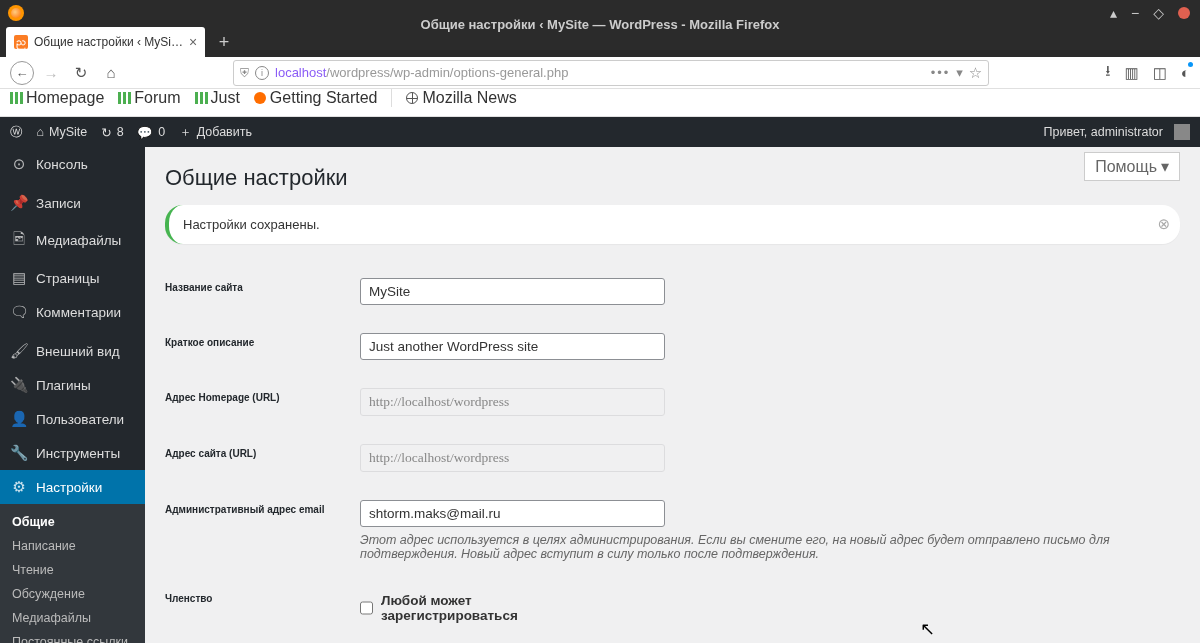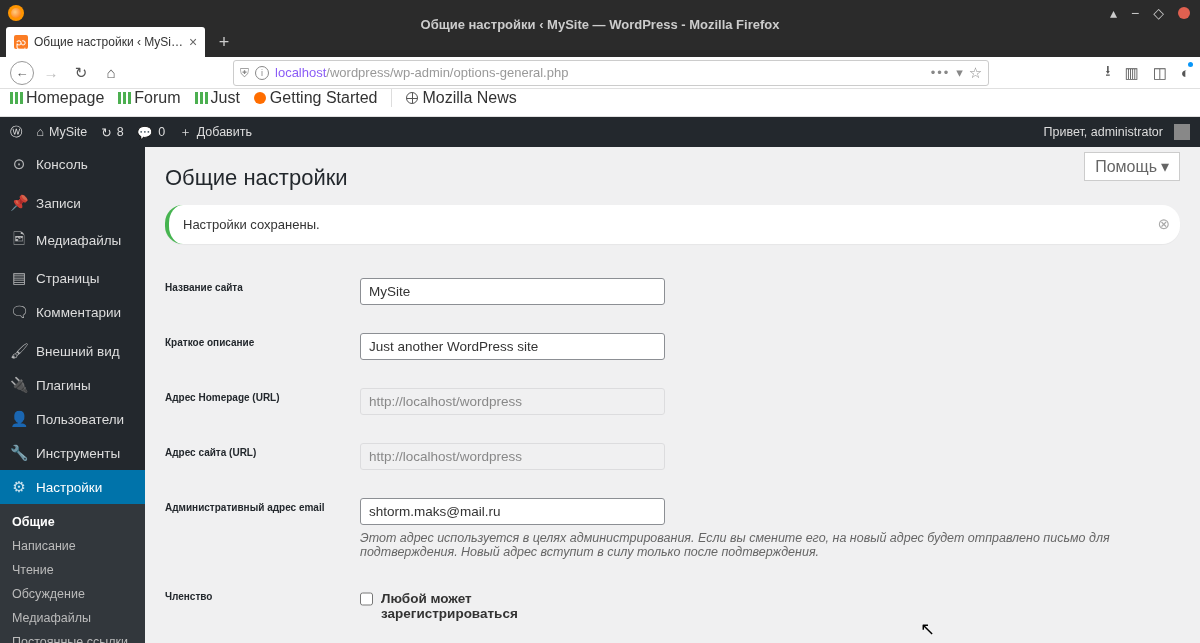--- a/index.html
+++ b/index.html
@@ -73,23 +73,23 @@
 .wp-content{flex:1;padding:0 20px 20px;overflow:auto;position:relative;}
 .wp-content .help-tab{position:absolute;top:5px;right:20px;background:#fff;border:1px solid #ccc;padding:4px 10px;font-size:16px;color:#666;display:flex;align-items:center;gap:4px;}
 .wp-content h1{font-size:22px;font-weight:400;color:#23282d;margin:18px 0 14px;}
 .notice{border-left:4px solid #46b450;background:#fff;padding:12px 14px;margin-bottom:20px;box-shadow:0 1px 1px rgba(0,0,0,.04);position:relative;font-size:13px;color:#333;border-radius:18px;}
 .notice .dismiss{position:absolute;right:10px;top:10px;color:#aaa;font-size:15px;cursor:pointer;}
 
 .form-row{display:flex;padding:14px 0;}
 .form-row label{width:195px;font-size:10px;font-weight:600;color:#23282d;padding-top:4px;}
 .form-row .field{flex:1;}
 .form-row input[type=text]{width:305px;padding:5px 8px;border:1px solid #8c8f94;border-radius:3px;font-size:13.5px;color:#333;background:#fff;}
-.form-row input[disabled]{background:#f0f0f1;color:#888;font-family:Liberation Sans, sans-serif;border-color:#dcdcde;}
+.form-row input[disabled]{background:#f0f0f1;color:#888;font-family:Liberation Serif, serif;border-color:#dcdcde;}
 .form-row .desc{font-size:12.5px;color:#666;font-style:italic;margin-top:6px;max-width:800px;}
-.form-row .chk{display:flex;align-items:flex-start;gap:8px;font-size:13.5px;color:#333;}
+.form-row .chk{display:flex;align-items:center;gap:8px;font-size:13.5px;color:#333;}
 .form-row .chk input{width:16px;height:16px;border:1px solid #8c8f94;border-radius:3px;}
 
 .cursor-arrow{position:absolute;left:775px;top:471px;font-size:18px;color:#000;pointer-events:none;}
 
 
 </style>
 </head>
 <body>
 
 <div class="os-title">

